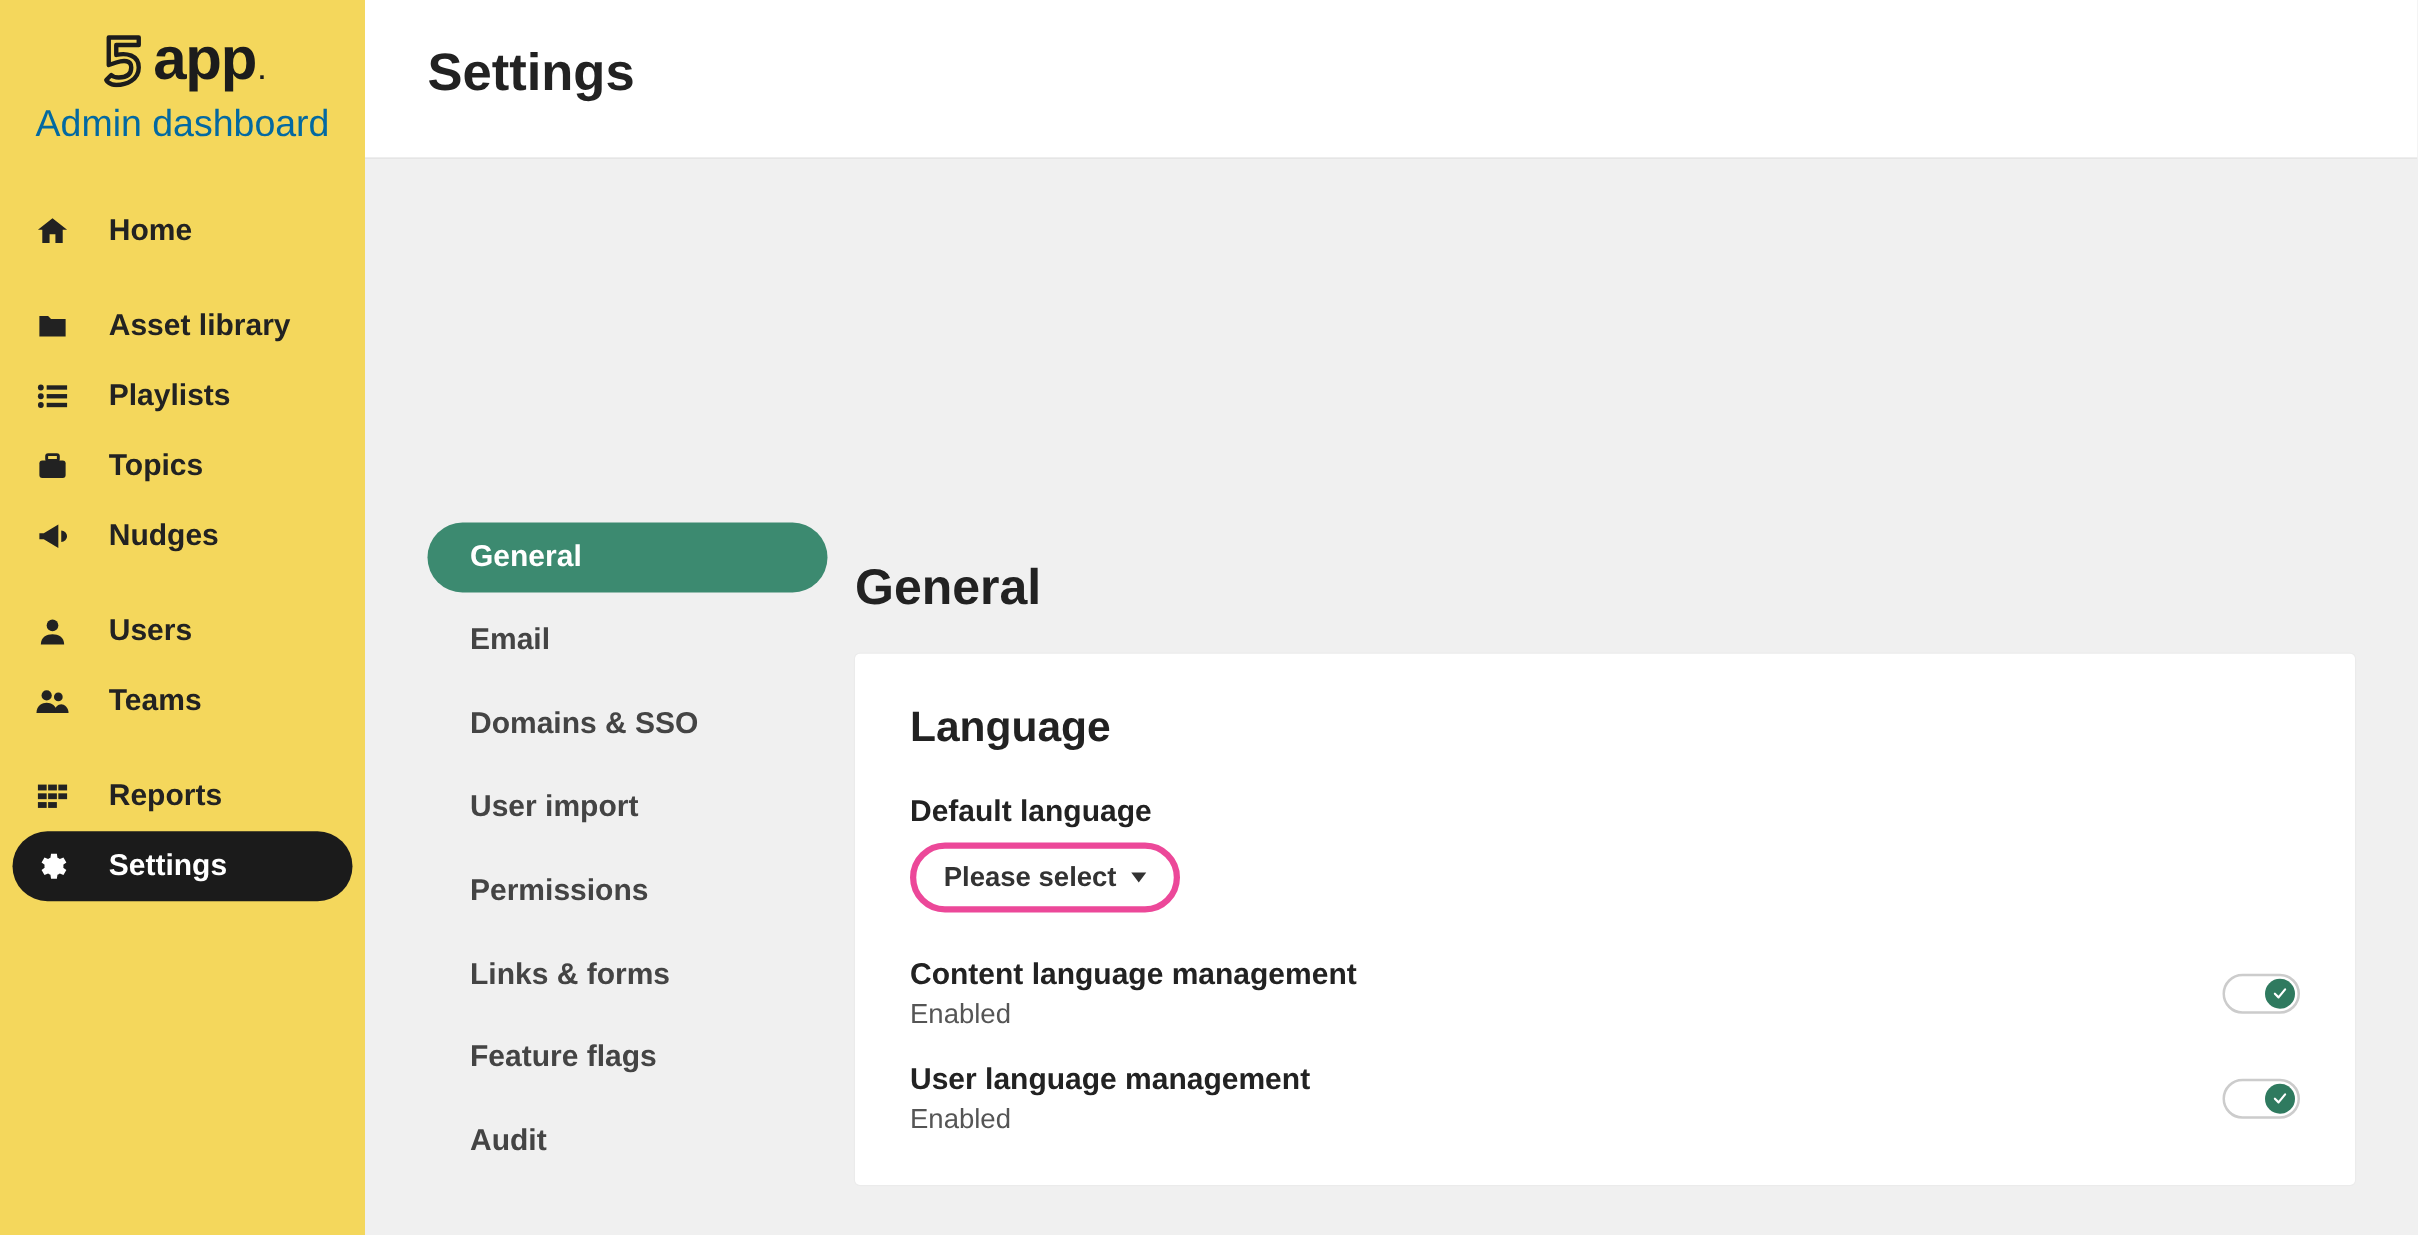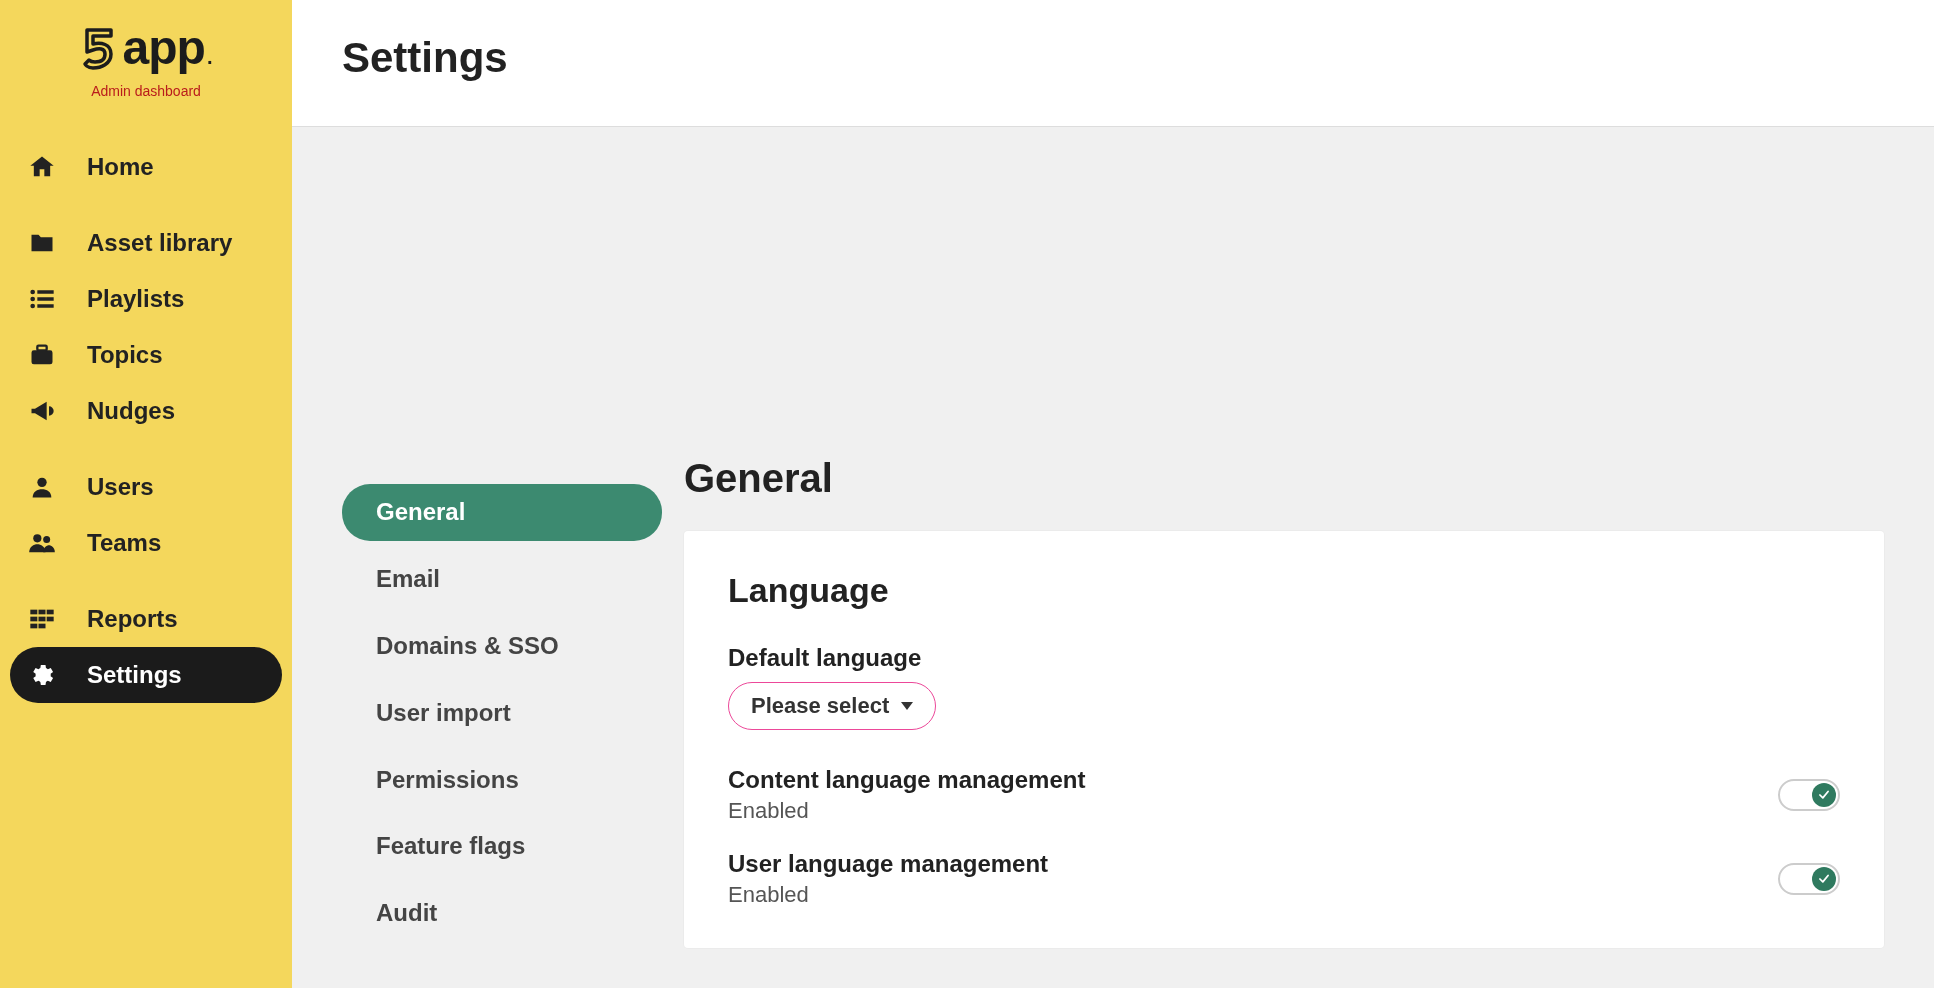--- a/index.html
+++ b/index.html
@@ -23,22 +23,22 @@
     font-size: 48px;
     font-weight: 700;
     color: #1c1c1c;
     letter-spacing: -1px;
     display: flex;
     align-items: center;
     justify-content: center;
     gap: 2px;
   }
   .brand-sub {
-    font-size: 14px;
-    color: #b91c1c;
+    font-size: 30px;
+    color: #0369a1;
     margin-top: 8px;
   }
   .nav {
     display: flex;
     flex-direction: column;
     padding: 10px 10px;
   }
   .nav-group { margin-bottom: 20px; }
   .nav-item {
     display: flex;
@@ -134,21 +134,21 @@
     font-size: 24px;
     font-weight: 700;
     color: #222;
     margin-bottom: 10px;
     display: block;
   }
   .select {
     display: inline-flex;
     align-items: center;
     gap: 12px;
-    border: 1px solid #ec4899;
+    border: 5px solid #ec4899;
     border-radius: 28px;
     padding: 10px 22px;
     font-size: 22px;
     font-weight: 600;
     color: #333;
     cursor: pointer;
     background: #fff;
   }
   .select .caret {
     width: 0; height: 0;
@@ -338,20 +338,23 @@
         <span>Email</span>
       </div>
       <div class="subnav-item">
         <span>Domains &amp; SSO</span>
       </div>
       <div class="subnav-item">
         <span>User import</span>
       </div>
       <div class="subnav-item">
         <span>Permissions</span>
+      </div>
+      <div class="subnav-item">
+        <span>Links &amp; forms</span>
       </div>
       <div class="subnav-item">
         <span>Feature flags</span>
       </div>
       <div class="subnav-item">
         <span>Audit</span>
       </div>
     </nav>
 
     <div class="panel-wrap">

